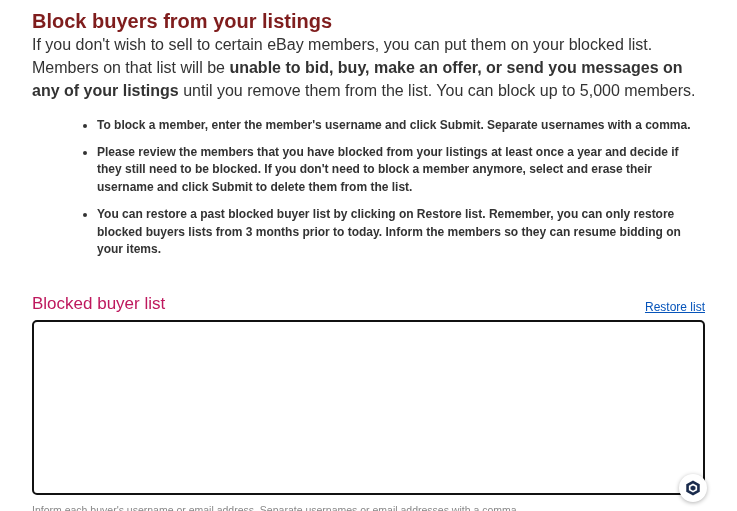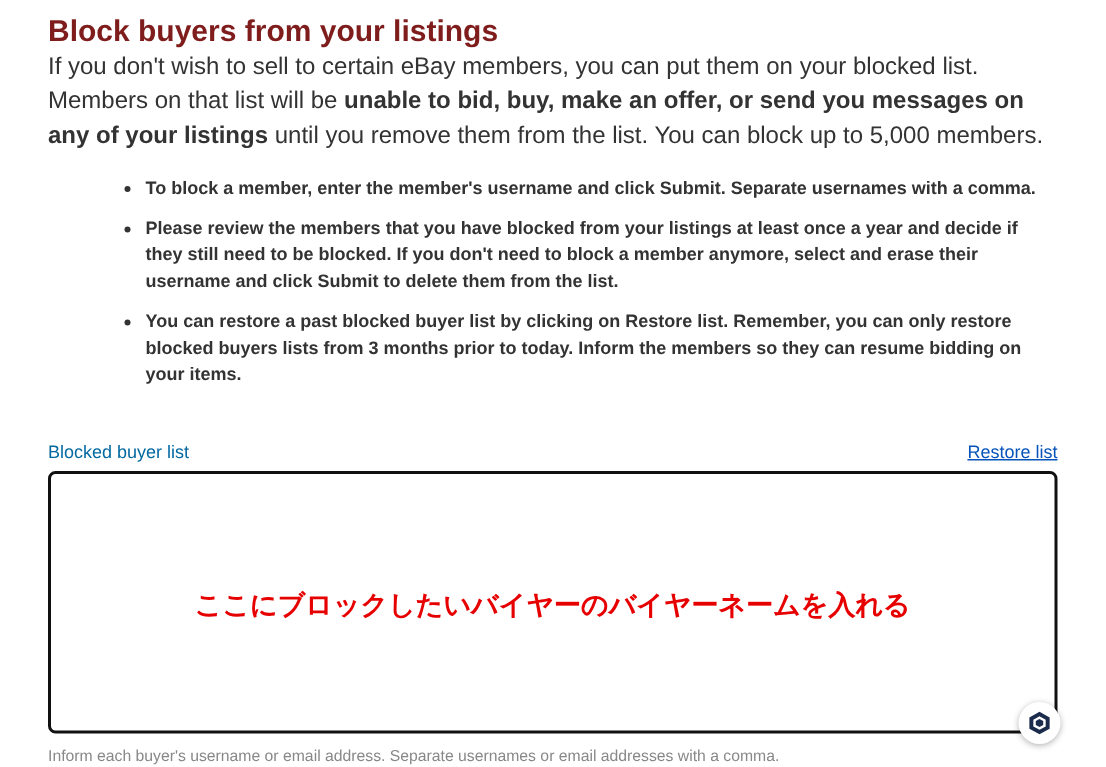--- a/index.html
+++ b/index.html
@@ -34,22 +34,22 @@
       margin-bottom: 10px;
     }
     .list-header {
       display: flex;
       justify-content: space-between;
       align-items: flex-end;
       margin-top: 36px;
       margin-bottom: 6px;
     }
     .list-label {
-      font-size: 12px;
-      color: #0369a1;
+      font-size: 17px;
+      color: #be185d;
     }
     .restore-link {
       font-size: 12px;
       color: #0654ba;
       text-decoration: underline;
       cursor: pointer;
     }
     .textarea-wrap {
       position: relative;
     }
@@ -109,21 +109,20 @@
   <li>You can restore a past blocked buyer list by clicking on Restore list. Remember, you can only restore blocked buyers lists from 3 months prior to today. Inform the members so they can resume bidding on your items.</li>
 </ul>
 
 <div class="list-header">
   <span class="list-label">Blocked buyer list</span>
   <a class="restore-link">Restore list</a>
 </div>
 
 <div class="textarea-wrap">
   <textarea value="" style=""></textarea>
-  <div class="annotation">ここにブロックしたいバイヤーのバイヤーネームを入れる</div>
   <div class="hex-icon">
     <svg viewBox="0 0 24 24">
       <polygon points="12,2 21,7 21,17 12,22 3,17 3,7" fill="#1a2b4c"></polygon>
       <polygon points="12,6 17.5,9 17.5,15 12,18 6.5,15 6.5,9" fill="#fff"></polygon>
       <polygon points="12,8.5 15.3,10.3 15.3,13.7 12,15.5 8.7,13.7 8.7,10.3" fill="#1a2b4c"></polygon>
     </svg>
   </div>
 </div>
 
 <div class="helper">Inform each buyer's username or email address. Separate usernames or email addresses with a comma.</div>

